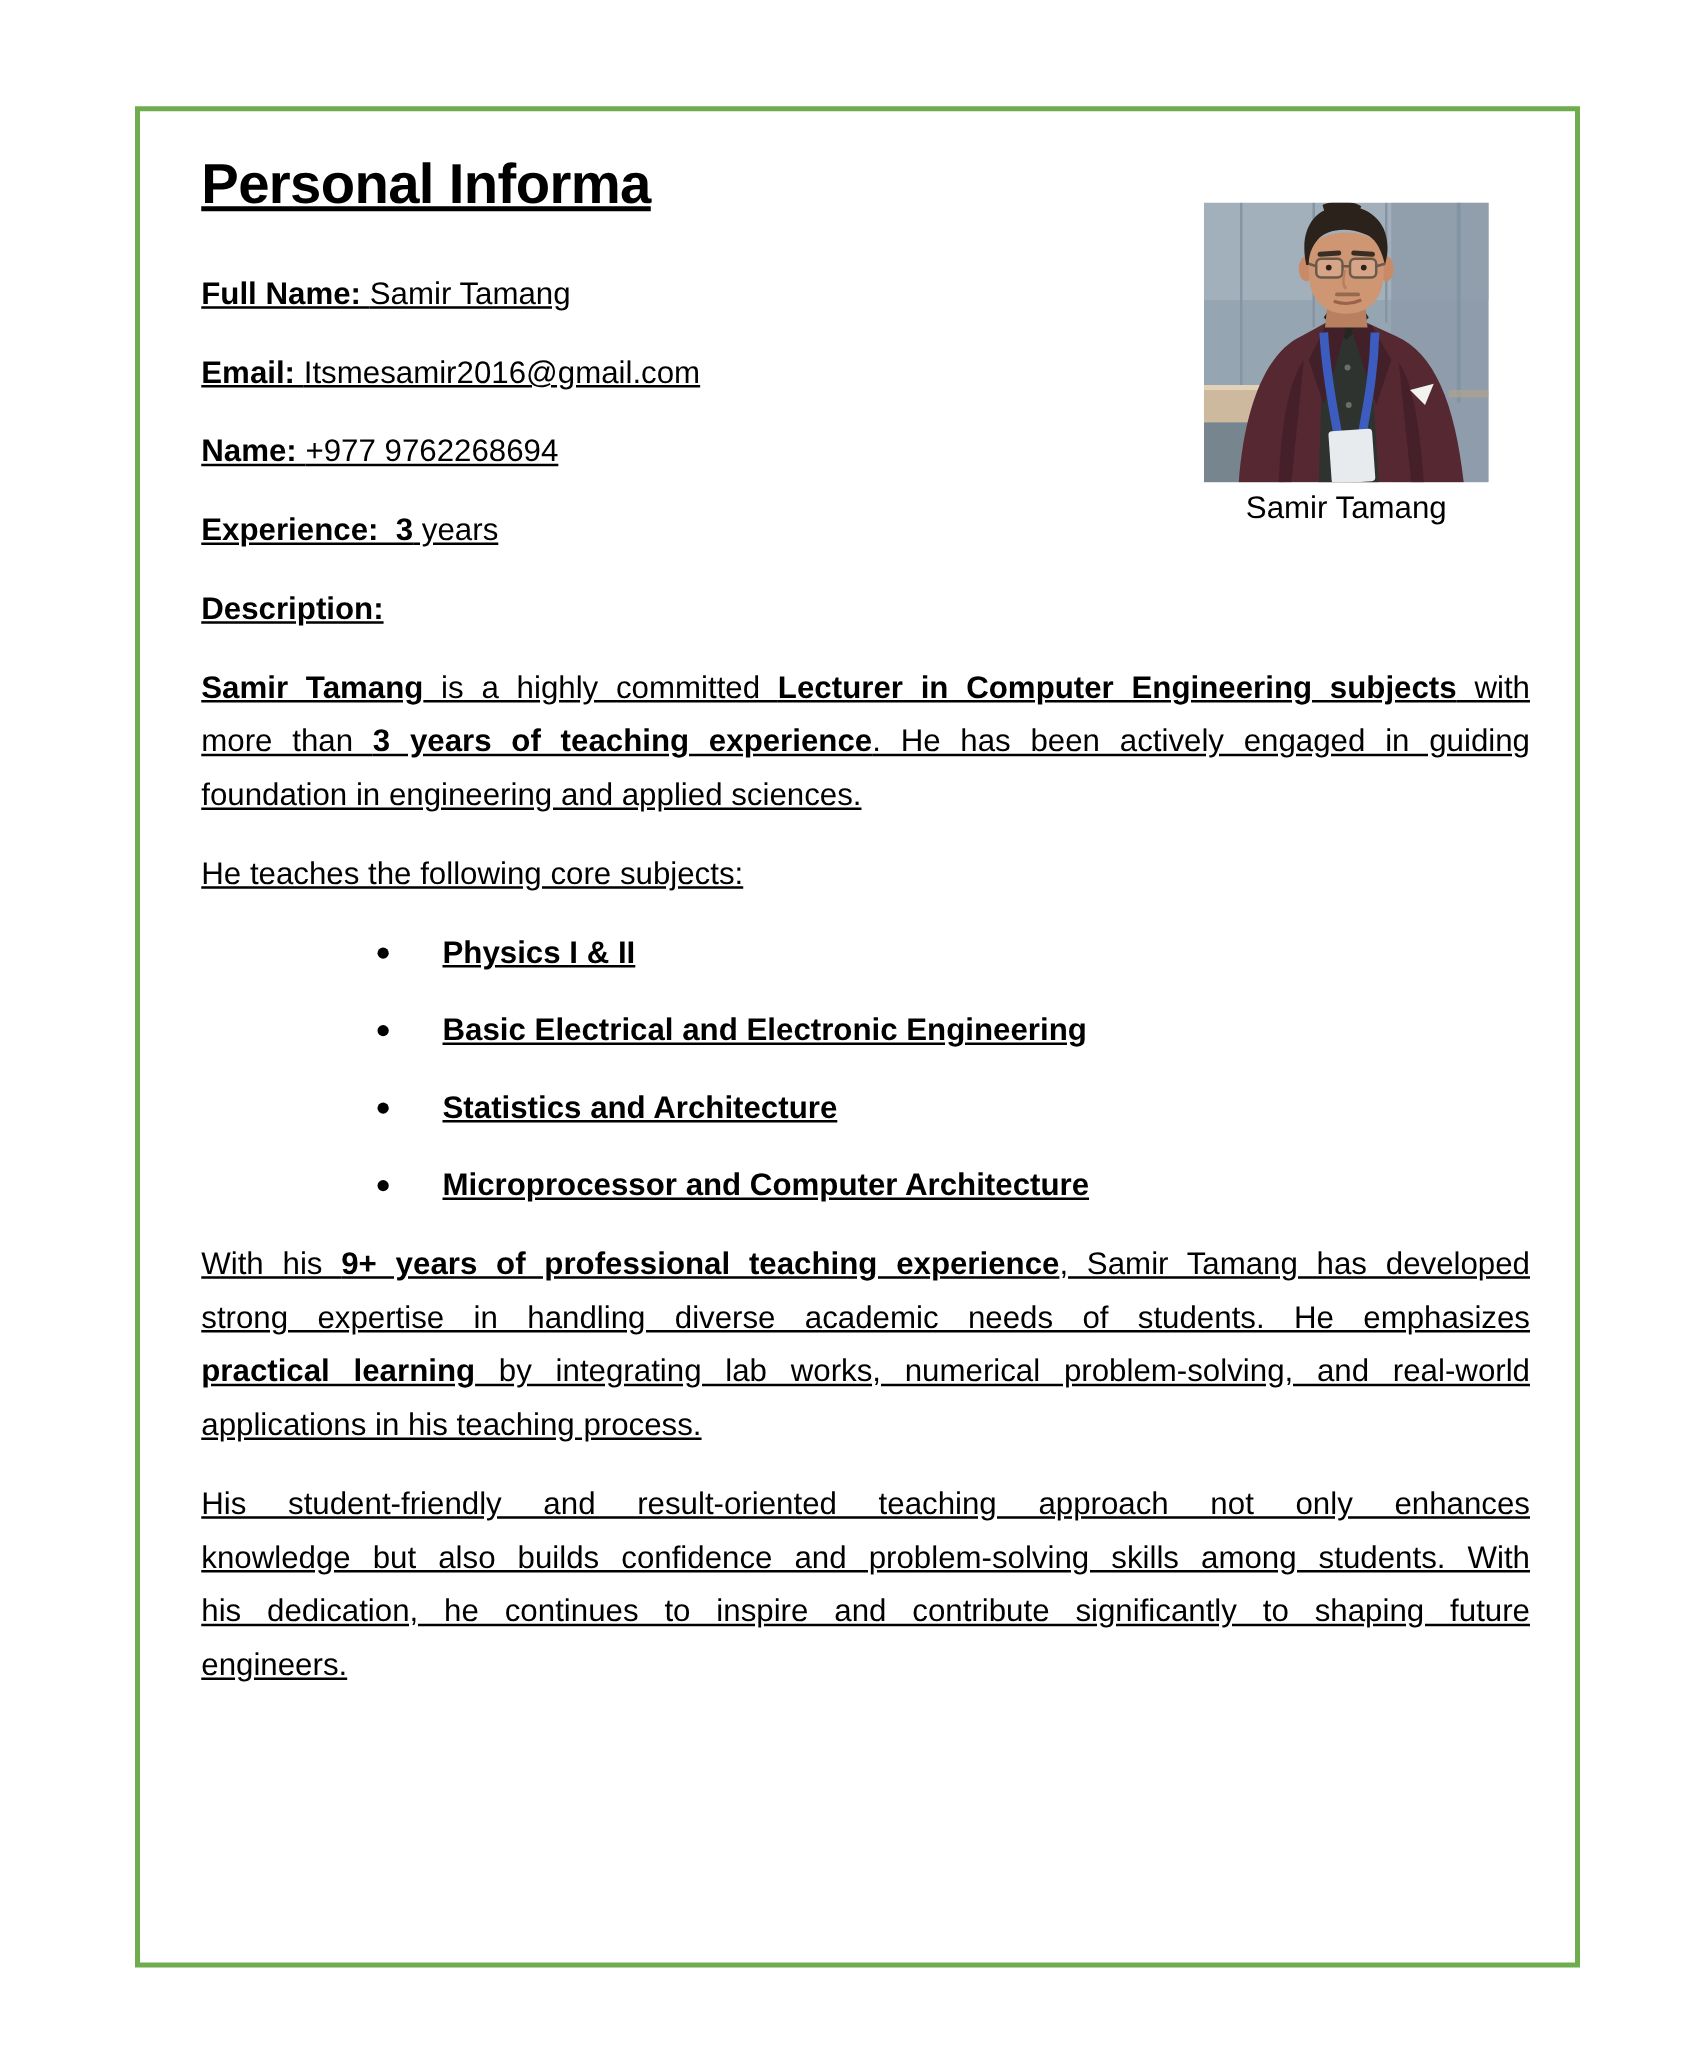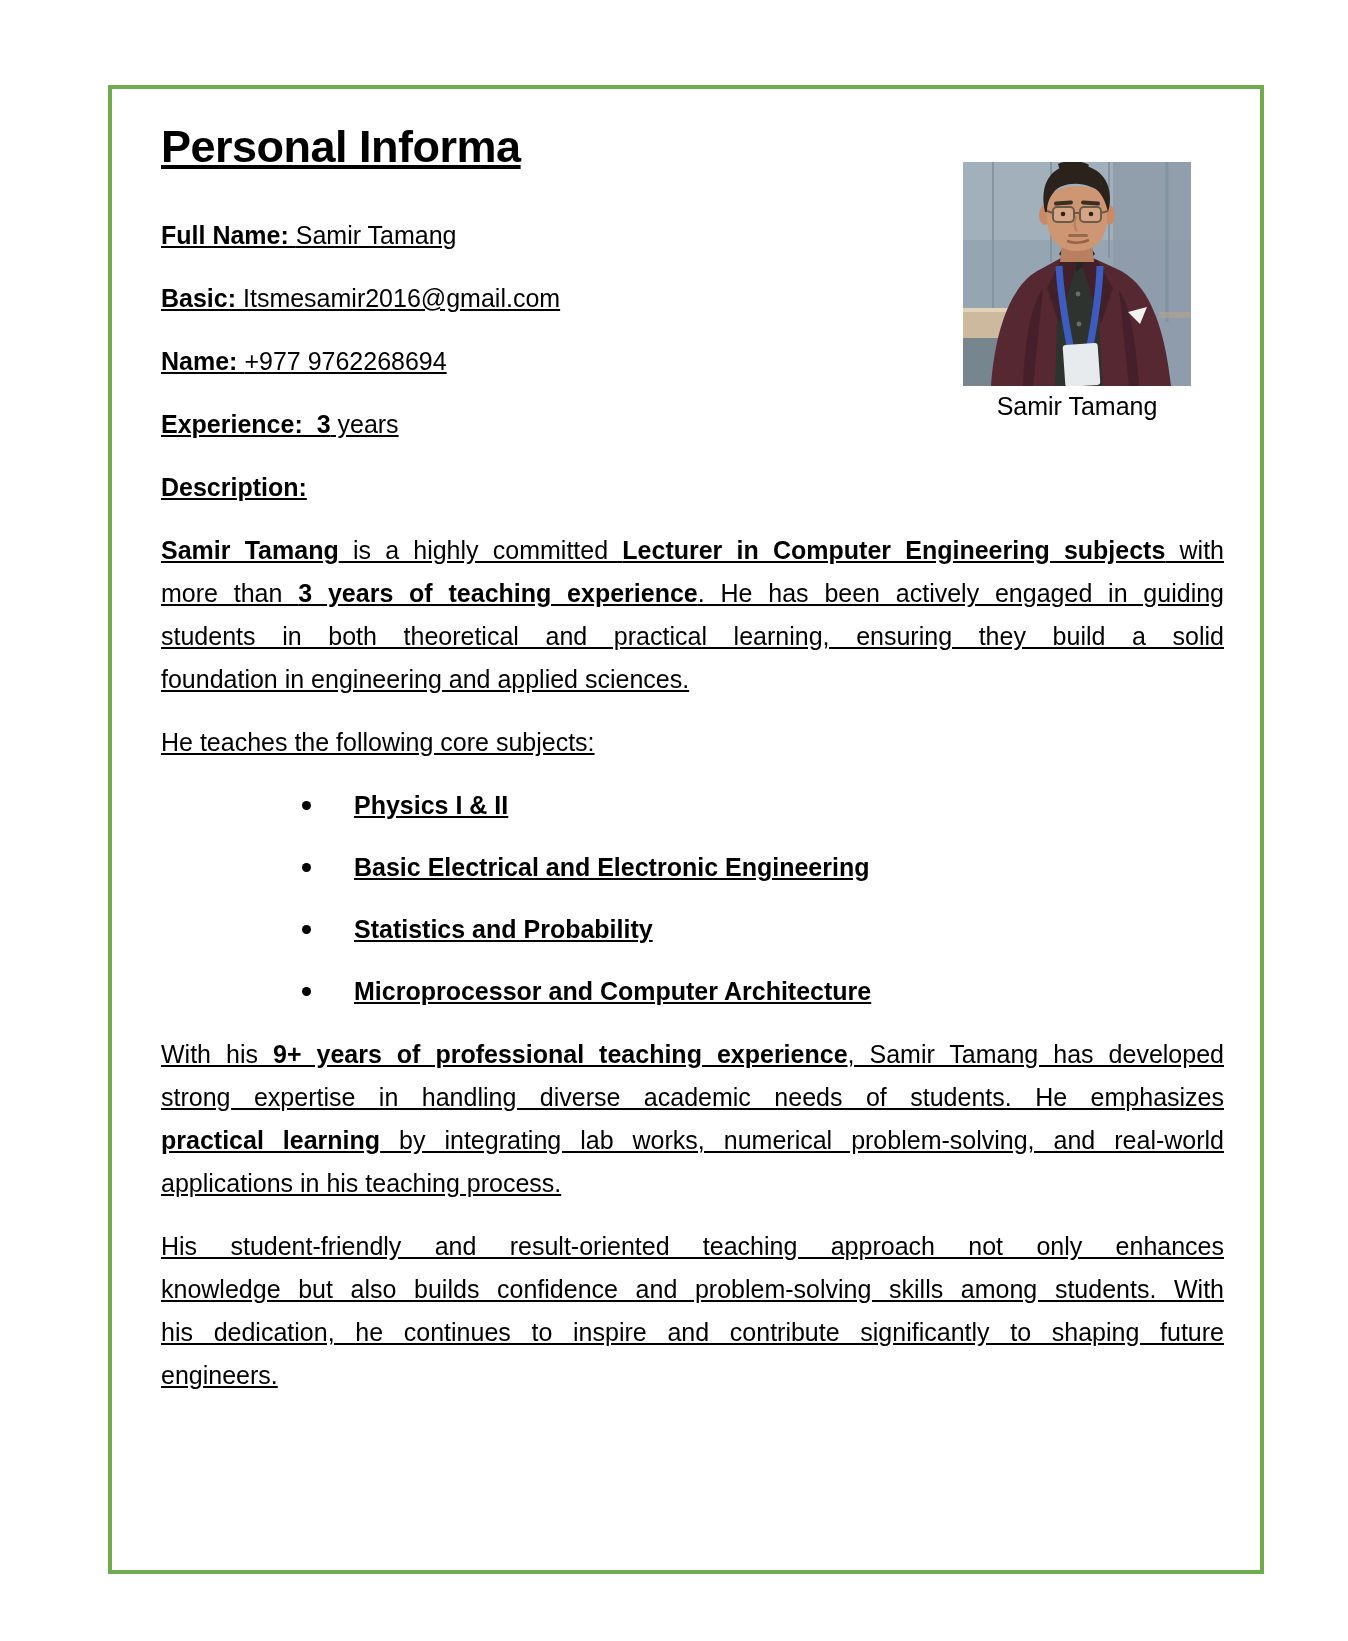--- a/index.html
+++ b/index.html
@@ -94,39 +94,38 @@
       </svg>
     </div>
     <div class="caption">Samir Tamang</div>
   </div>
 
   <div class="content">
     <h1 class="doc-title">Personal Informa</h1>
 
     <div>
         <div class="field"><span class="b">Full Name: </span><span>Samir Tamang</span></div>
-        <div class="field"><span class="b">Basic: </span><span>Itsmesamir2016@gmail.com</span></div>
+        <div class="field"><span class="b">Email: </span><span>Itsmesamir2016@gmail.com</span></div>
         <div class="field"><span class="b">Name: </span><span>+977 9762268694</span></div>
         <div class="field"><span class="b">Experience:  3</span><span> years</span></div>
         <div class="field"><span class="b">Description:</span></div>
       </div>
 
     <div class="para">
         <div class="tline just"><span class="b">Samir Tamang</span><span> is a highly committed </span><span class="b">Lecturer in Computer Engineering subjects</span><span> with</span></div>
         <div class="tline just"><span>more than </span><span class="b">3 years of teaching experience</span><span>. He has been actively engaged in guiding</span></div>
-        <div class="tline just"><span>students in both theoretical and practical learning, ensuring they build a solid</span></div>
         <div class="tline last"><span>foundation in engineering and applied sciences.</span></div>
       </div>
 
     <div class="intro">He teaches the following core subjects:</div>
 
     <ul class="subjects">
         <li>Physics I &amp; II</li>
         <li>Basic Electrical and Electronic Engineering</li>
-        <li>Statistics and Probability</li>
+        <li>Statistics and Architecture</li>
         <li>Microprocessor and Computer Architecture</li>
       </ul>
 
     <div class="para">
         <div class="tline just"><span>With his </span><span class="b">9+ years of professional teaching experience</span><span>, Samir Tamang has developed</span></div>
         <div class="tline just"><span>strong expertise in handling diverse academic needs of students. He emphasizes</span></div>
         <div class="tline just"><span class="b">practical learning</span><span> by integrating lab works, numerical problem-solving, and real-world</span></div>
         <div class="tline last"><span>applications in his teaching process.</span></div>
       </div>
 

